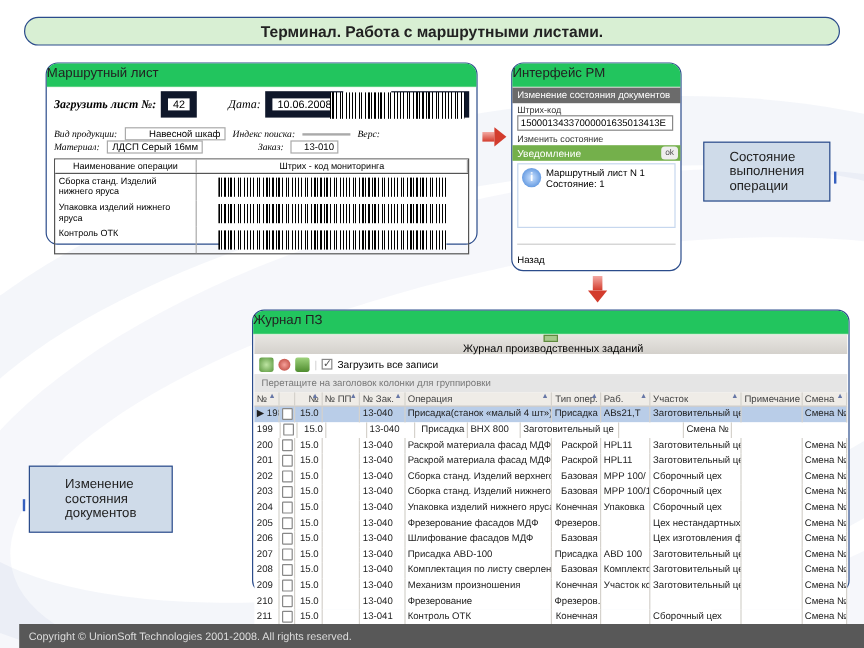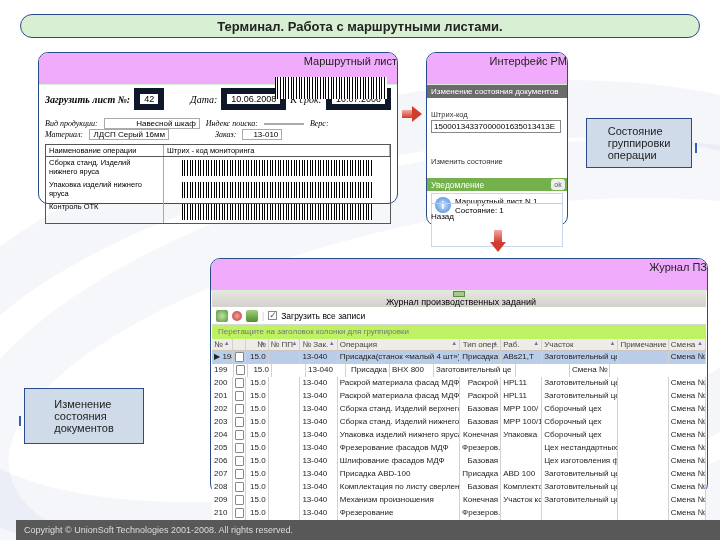--- a/index.html
+++ b/index.html
@@ -4,64 +4,64 @@
 <style>
   * { box-sizing: border-box; }
   html, body { margin:0; padding:0; width:720px; height:540px; font-family: Arial, sans-serif; font-size:11px; background:#fff; position:relative; overflow:hidden;}
   .bg-swoosh { position:absolute; top:0; left:0; right:0; bottom:0; z-index:0; }
   .bg-swoosh::before { content:""; position:absolute; width:900px; height:320px; left:-120px; top:100px; border:60px solid rgba(70,100,170,0.06); border-radius:50%; transform:rotate(-12deg);}
   .bg-swoosh::after { content:""; position:absolute; width:900px; height:320px; left:-60px; top:160px; border:60px solid rgba(70,100,170,0.05); border-radius:50%; transform:rotate(-12deg);}
   .page { position:relative; z-index:1; width:100%; height:100%; }
 
   .title-bar { position:absolute; top:14px; left:20px; width:680px; height:24px; background:#d8efd3; border:1px solid #2b4c8b; border-radius:12px; text-align:center; font-size:13px; font-weight:bold; color:#222; line-height:24px;}
   .panel { position:absolute; background:#fff; border:1px solid #2b4c8b; border-radius:10px; }
-  .panel-title { background:#f0abfc; font-size:11px; color:#222; text-align:right; height:32px; line-height:16px; border-bottom:1px solid #d8efd3; border-radius:9px 9px 0 0;}
+  .panel-title { background:#22c55e; font-size:11px; color:#222; text-align:left; height:20px; line-height:16px; border-bottom:1px solid #d8efd3; border-radius:9px 9px 0 0;}
 
   
   #p-route { top:52px; left:38px; width:360px; height:152px; }
   .rs-header { font-family:"Times New Roman",serif; font-style:italic; font-size:10px; padding:3px 6px 0 6px; display:flex; gap:4px; align-items:center;}
   .rs-num { border:6px solid #0f172a; padding:0 4px; font-style:normal; font-family:Arial; font-size:9px;}
   .rs-row { display:flex; font-size:8px; padding:0 6px; gap:6px; align-items:center;text-align:right;}
   .rs-row label{ font-style:italic; font-family:"Times New Roman",serif;}
   .rs-box { border:1px solid #aaa; padding:0 3px; font-size:8px; min-width:40px; display:inline-block; font-style:normal;}
   .rs-barcode-top { position:absolute; right:10px; top:24px; width:112px; height:22px; }
   .barcode { background: repeating-linear-gradient(90deg,#000 0 1px,#fff 1px 2px,#000 2px 3px,#fff 3px 5px,#000 5px 6px,#fff 6px 8px); }
   .rs-table { margin:4px 6px 0 6px; border:1px solid #555; }
   .rs-thead { display:flex; font-size:7.5px; border-bottom:1px solid #555; background:#fff;}
-  .rs-thead div{ padding:1px 3px; border-right:1px solid #aaa;}
+  .rs-thead div{ padding:1px 3px; border-right:1px solid #aaa;text-align:center;}
   .rs-tr { display:flex; font-size:7.5px; height:22px;}
   .rs-tr .c1{ width:118px; padding:1px 3px; border-right:1px solid #aaa;}
   .rs-tr .c2{ flex:1; display:flex; align-items:center; justify-content:center;}
   .rs-tr .barcode{ width:190px; height:16px;}
 
   
   #p-rm { top:52px; left:426px; width:142px; height:174px; }
   .rm-hdr { background:#6b6b6b; color:#fff; font-size:8px; padding:2px 4px; }
-  .rm-sec { padding:12px 4px;}
+  .rm-sec { padding:1px 4px;}
   .rm-lab { font-size:7.5px; color:#333;}
   .rm-input { border:1px solid #888; width:130px; font-size:8px; padding:1px 2px; background:#fff;}
   .rm-notif-bar { display:flex; background:#74b04b; color:#fff; font-size:8.5px; height:13px; align-items:center;}
   .rm-notif-bar span{ flex:1; padding-left:4px;}
   .rm-ok { width:14px; height:11px; margin-right:2px; border-radius:3px; background:#eee; color:#555; font-size:7px; display:flex; align-items:center; justify-content:center;}
   .rm-body { border:1px solid #c6d7ee; margin:2px 4px 0 4px; height:54px; display:flex; padding:3px; gap:4px; background:#fff;}
   .rm-icon { width:16px;height:16px;border-radius:8px;background:radial-gradient(circle,#cfe4ff,#3d7fd6); color:#fff; font-weight:bold; display:flex;align-items:center;justify-content:center; font-size:10px; flex-shrink:0;}
   .rm-back { position:absolute; bottom:4px; left:4px; right:4px; border-top:1px solid #ccc; font-size:8px; padding-top:8px;}
 
   
   #p-journal { top:258px; left:210px; width:498px; height:236px; }
   .j-titlebar { display:flex; align-items:center; background:linear-gradient(#e8e6e2,#d4d1cc); height:16px; font-size:9px; padding-left:4px; margin:0 1px;flex-direction:column;}
   .j-titlebar .ticon{ width:12px;height:12px; background:#a6c88b; border:1px solid #5f8a3d; margin-right:4px;}
   .j-tools { display:flex; align-items:center; gap:4px; height:18px; padding:0 4px; border-bottom:1px solid #d8d8d8; margin:0 1px; font-size:8.5px;}
   .j-tools .ico{ width:12px;height:12px;}
   .j-tools .refresh{ background:radial-gradient(circle,#bde4a2,#58953b); border-radius:2px;}
   .j-tools .stop{ width:10px;height:10px; border-radius:5px; background:radial-gradient(circle,#f5a19a,#b43a31);}
   .j-tools .ref2{ background:linear-gradient(#9ed27c,#4f8c2f); border-radius:2px;}
   .j-tools .chk{ display:inline-block; width:9px;height:9px;border:1px solid #888;background:#fff;position:relative;}
   .j-tools .chk::after{content:"✓";position:absolute;top:-2px;left:0;font-size:9px;color:#555;}
-  .j-group { height:14px; background:#bef264; font-size:8px; color:#777; padding-left:6px; line-height:14px; margin:0 1px;}
+  .j-group { height:14px; background:#e5e5e5; font-size:8px; color:#777; padding-left:6px; line-height:14px; margin:0 1px;}
   .j-table { margin:0 1px; font-size:8px; color:#222; }
   .j-hrow{ display:flex; background:#efece7; border-bottom:1px solid #c9c6c0;}
   .j-hrow div, .j-row div{ border-right:1px solid #d5d2cc; padding:1px 2px; overflow:hidden; white-space:nowrap;}
   .j-hrow div{ color:#444; position:relative;}
   .j-hrow div .sort{ position:absolute; right:2px; top:1px; font-size:6px; color:#6676a6;}
   .j-row{ display:flex; height:13px; background:#fff;}
   .j-row.sel{ background:#b9cde8;}
   .c-n1{width:22px;} .c-ic{width:14px;} .c-n2{width:24px;} .c-np{width:34px;} .c-nz{width:40px;}
   .c-op{width:132px;} .c-to{width:44px; text-align:right;} .c-rb{width:44px;} .c-uc{width:82px;} .c-pr{width:54px;} .c-sm{width:40px;}
   .c-n2,.c-to{ text-align:right;}
@@ -101,21 +101,21 @@
     <span class="rs-num">42</span>
     <span style="flex:1"></span>
     <span>Дата:</span>
     <span class="rs-num">10.06.2008</span>
     <span>К срок:</span>
     <span class="rs-num">10.07.2008</span>
   </div>
   <div class="rs-barcode-top barcode"></div>
   <div class="rs-row" style="margin-top:8px">
     <label>Вид продукции:</label>
-    <span class="rs-box" style="width:96px">Навесной шкаф</span>
+    <span class="rs-box" style="width:84px">Навесной шкаф</span>
     <label>Индекс поиска:</label>
     <span class="rs-box" style="width:24px"> </span>
     <label>Верс:</label>
   </div>
   <div class="rs-row">
     <label>Материал:</label>
     <span class="rs-box" style="width:80px">ЛДСП Серый 16мм</span>
     <span style="width:34px"></span>
     <label>Заказ:</label>
     <span class="rs-box" style="width:30px">13-010</span>
@@ -389,21 +389,21 @@
       <div class="shaft"></div>
       <div class="head"></div>
     </div>
 <div id="ar2" class="arrow">
       <div class="shaft"></div>
       <div class="head"></div>
     </div>
 
 <div id="co1" class="callout right">
   <div class="mark"></div>
-  <div><span>Состояние</span><br><span>группировки</span><br><span>операции</span></div>
+  <div><span>Состояние</span><br><span>выполнения</span><br><span>операции</span></div>
 </div>
 <div id="co2" class="callout">
   <div class="mark"></div>
   <div><span>Изменение</span><br><span>состояния</span><br><span>документов</span></div>
 </div>
 
 <div class="footer">Copyright © UnionSoft Technologies 2001-2008. All rights reserved.</div>
 
 </div>
 

